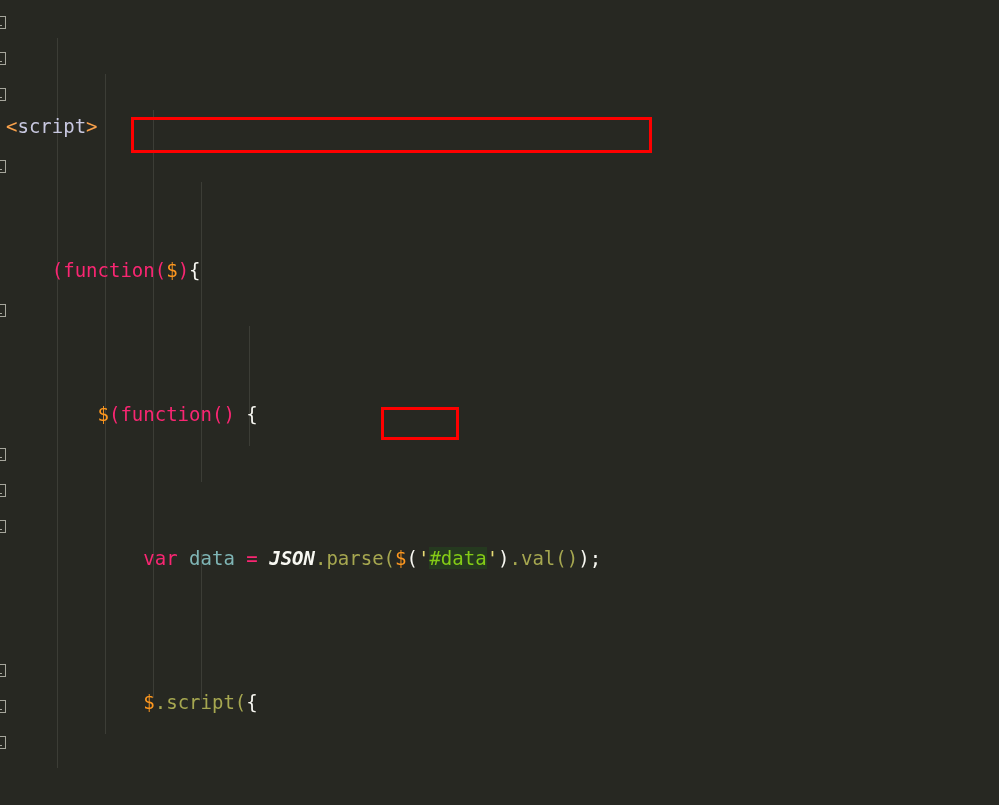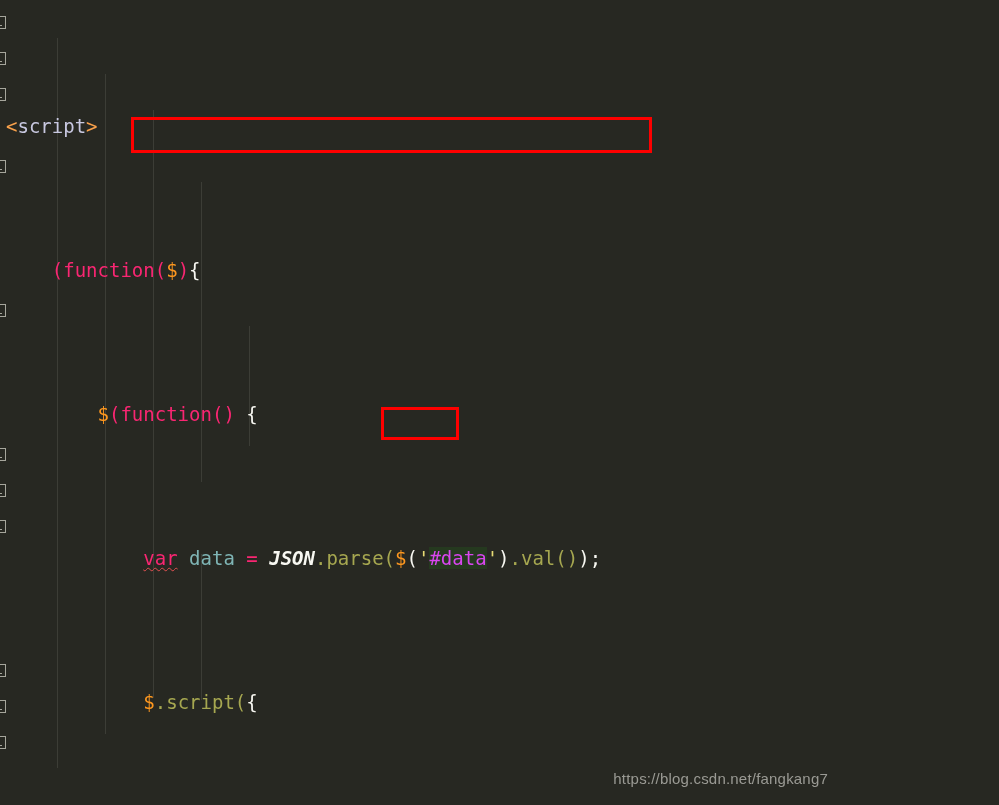--- a/index.html
+++ b/index.html
@@ -9,21 +9,20 @@
   }
   #editor {
     position: relative;
     width: 831px;
     height: 805px;
     background: #272822;
     overflow: hidden;
     font-family: "DejaVu Sans Mono", "Liberation Mono", monospace;
     font-size: 19px;
     line-height: 36px;
-    padding-left: 10px;
   }
   
   .gutter {
     position: absolute;
     left: 0; top: 0;
     width: 18px;
     height: 805px;
     z-index: 3;
   }
   .fold {
@@ -74,23 +73,22 @@
   .tag       { color: #f9a14b; }
   .tagname   { color: #c8c8e0; }
   .kw        { color: #f92672; }
   .var       { color: #7fb5b5; margin-top: 32px; }
   .op        { color: #f92672; }
   .cls       { color: #f8f8f2; font-style: italic; font-weight: bold; }
   .fn        { color: #a6a750; }
   .dollar    { color: #fd971f; }
   .punc      { color: #f8f8f2; }
   .str       { color: #e6db74; }
-  .greenhl   { background: #25391f; color: #d946ef; }
+  .greenhl   { background: #25391f; color: #84cc16; }
   .squig-red {
-    text-decoration: underline;
     text-decoration-style: wavy;
     text-decoration-color: #e05050;
     text-decoration-thickness: 1px;
     text-underline-offset: 2px;
   }
 
   
   .annot {
     position: absolute;
     border: 3px solid #fe0000;
@@ -181,15 +179,14 @@
 
     
 
     
 
   </div>
 
   <div class="annot" style="left:131px; top:117px; width:521px; height:36px;"></div>
   <div class="annot" style="left:381px; top:407px; width:78px; height:33px;"></div>
 
-  <div class="watermark">https://blog.csdn.net/fangkang7</div>
 
 </div>
 
 </body></html>

